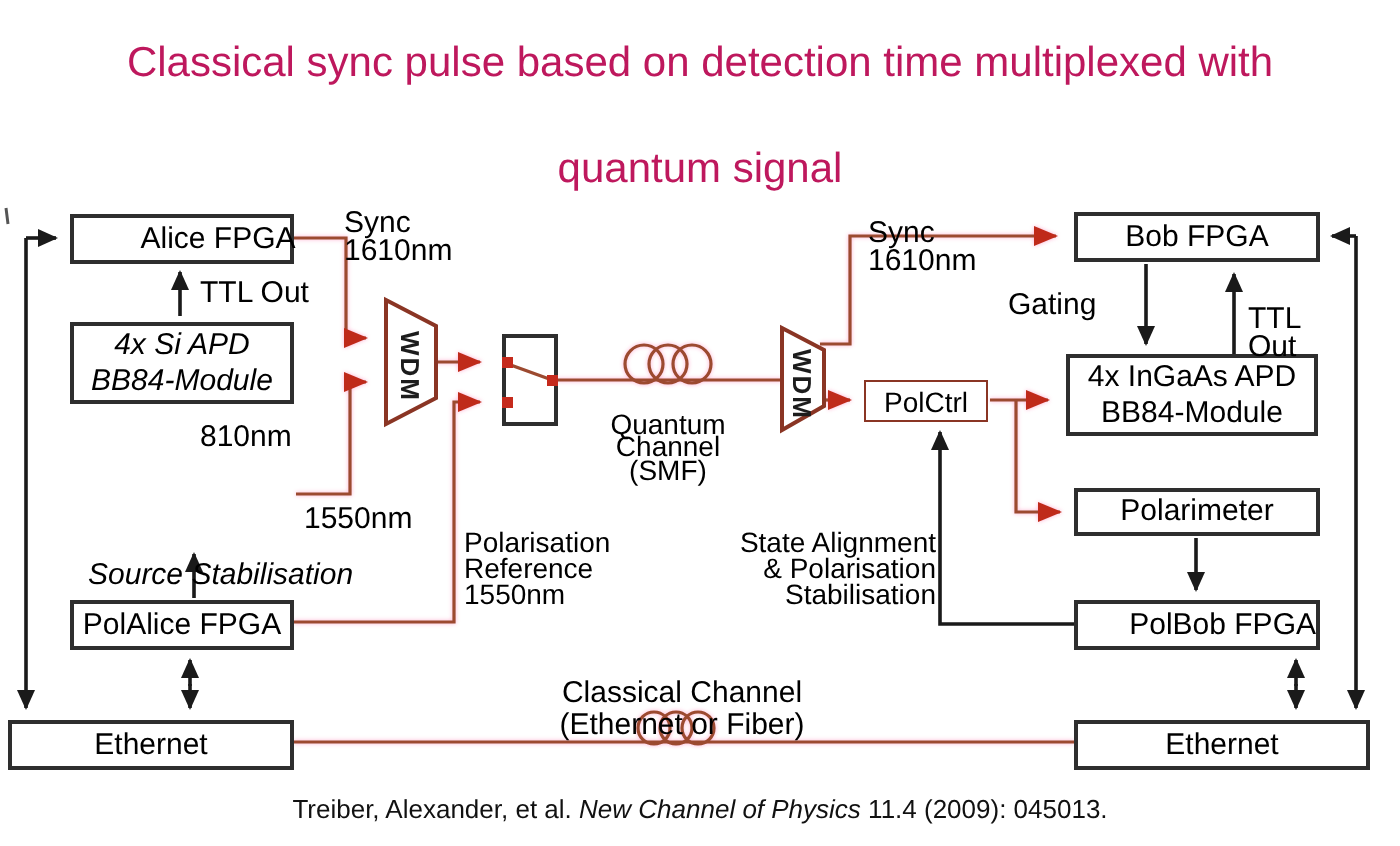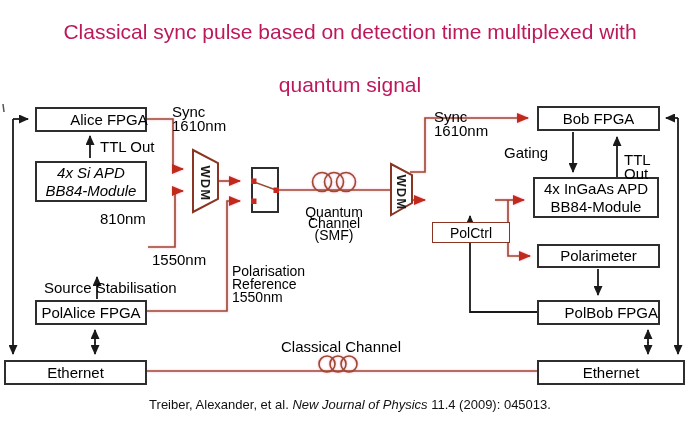--- a/index.html
+++ b/index.html
@@ -112,61 +112,67 @@
     <span>Ethernet</span>
   </div>
 
   <div class="box" style="left:537px;top:106px;width:123px;height:25px;">
     <span>Bob FPGA</span>
   </div>
   <div class="box" style="left:533px;top:177px;width:126px;height:41px;">
     <span>4x InGaAs APD</span>
     <span>BB84-Module</span>
   </div>
-  <div class="box brown" style="left:432px;top:190px;width:78px;height:21px;margin-top:32px;">
+  <div class="box brown" style="left:432px;top:190px;width:62px;height:21px;">
     <span>PolCtrl</span>
   </div>
   <div class="box" style="left:537px;top:244px;width:123px;height:24px;">
     <span>Polarimeter</span>
   </div>
   <div class="box" style="left:537px;top:300px;width:123px;height:25px;align-items:flex-end;">
     <span>PolBob FPGA</span>
   </div>
   <div class="box" style="left:537px;top:360px;width:148px;height:25px;">
     <span>Ethernet</span>
   </div>
 
   <div class="lbl" style="left:172px;top:105px;">
     <span>Sync</span>
     <span>1610nm</span>
   </div>
   <div class="lbl" style="left:100px;top:140px;">TTL Out</div>
   <div class="lbl" style="left:100px;top:212px;">810nm</div>
   <div class="lbl" style="left:152px;top:253px;">1550nm</div>
-  <div class="lbl" style="left:44px;top:281px;">Source Stabilisation</div>
+  <div class="lbl" style="left:44px;top:281px;font-style:italic;">Source Stabilisation</div>
   <div class="lbl small" style="left:232px;top:265px;">
     <span>Polarisation</span>
     <span>Reference</span>
     <span>1550nm</span>
   </div>
   <div class="lbl small center" style="left:284px;top:191.5px;width:100px;line-height:11.5px;">
     <span>Quantum</span>
     <span>Channel</span>
     <span>(SMF)</span>
   </div>
+  <div class="lbl small right" style="left:330px;top:265px;width:138px;">
+    <span>State Alignment</span>
+    <span>&amp; Polarisation</span>
+    <span>Stabilisation</span>
+  </div>
   <div class="lbl center" style="left:241px;top:324px;width:200px;line-height:15.5px;">
     <span>Classical Channel</span>
+    <span>(Ethernet or Fiber)</span>
   </div>
   <div class="lbl" style="left:434px;top:110px;">
     <span>Sync</span>
     <span>1610nm</span>
   </div>
   <div class="lbl" style="left:504px;top:146px;">Gating</div>
   <div class="lbl" style="left:624px;top:153px;">
     <span>TTL</span>
     <span>Out</span>
   </div>
 
   <div class="citation" style="top:397px;">
-    <span>Treiber, Alexander, et al. </span><span class="it">New Journal of Physics</span><span> 11.4 (2009): 045013.</span>
+    <span>Treiber, Alexander, et al. </span><span class="it">New Channel of Physics</span><span> 11.4 (2009): 045013.</span>
   </div>
 
 </div>
 
 </body></html>

